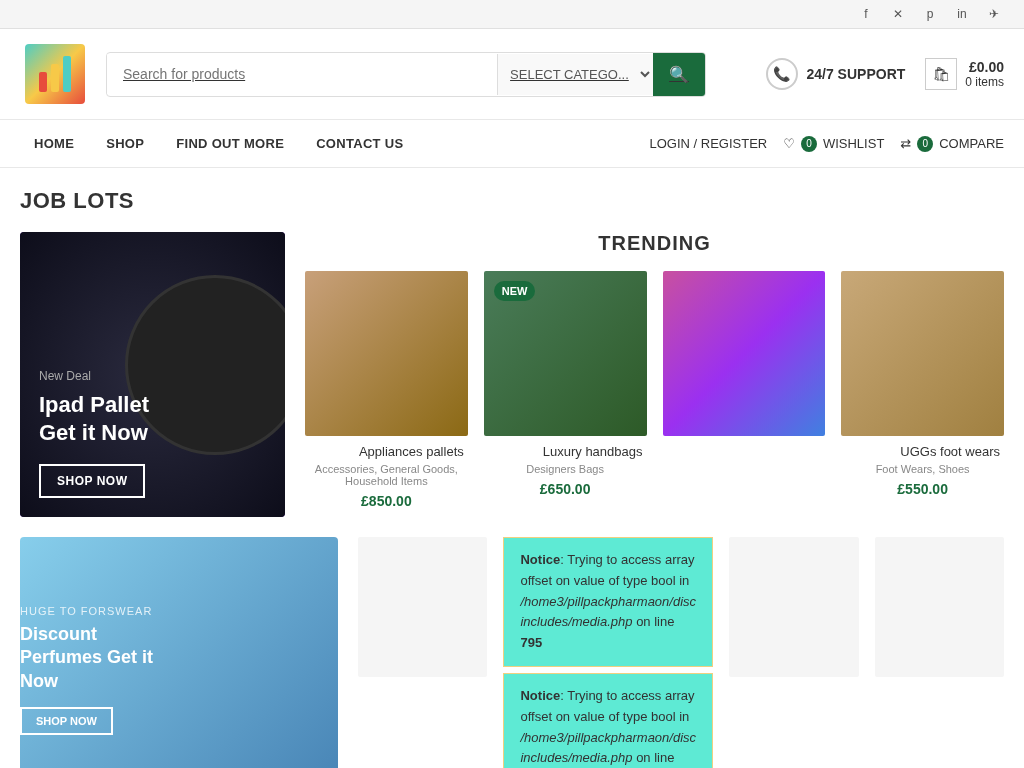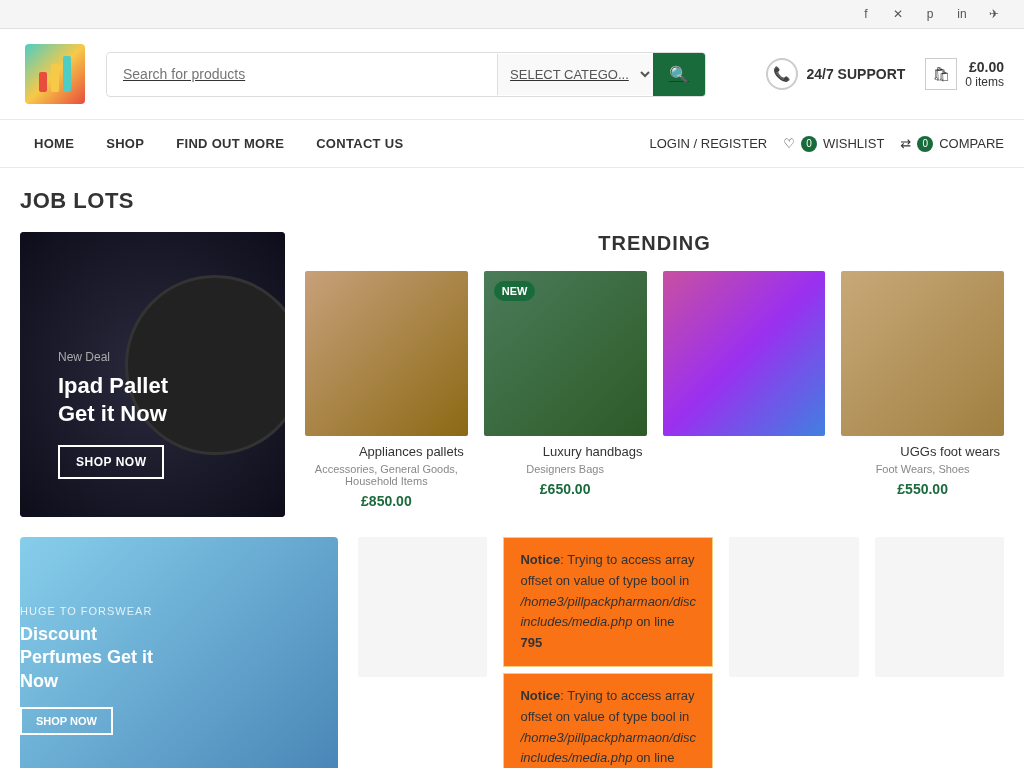--- a/index.html
+++ b/index.html
@@ -192,21 +192,21 @@
     .hero-banner {
       width: 265px;
       min-height: 285px;
       background: #4c1d95;
       border-radius: 4px;
       position: relative;
       overflow: hidden;
       display: flex;
       flex-direction: column;
       justify-content: flex-end;
-      padding: 38px;
+      padding: 19px;
       flex-shrink: 0;
     }
     .hero-bg {
       position: absolute;
       top: 0; left: 0; right: 0; bottom: 0;
       background: radial-gradient(ellipse at center, #2a2a3e 0%, #0d0d1a 100%);
       display: flex;
       align-items: center;
       justify-content: flex-end;
     }
@@ -345,21 +345,21 @@
       border: 2px solid white;
       color: white;
       padding: 6px 14px;
       font-size: 11px;
       font-weight: bold;
       cursor: pointer;
       background: transparent;
       width: fit-content;
     }
     .error-notice {
-      background: #f97316;
+      background: #5eead4;
       border: 1px solid #f0d080;
       padding: 12px 16px;
       font-size: 13px;
       line-height: 1.6;
     }
     .error-notice .notice-label { font-weight: bold; }
     .error-notice .code-path { font-style: italic; }
 
     
     .img-appliances {

